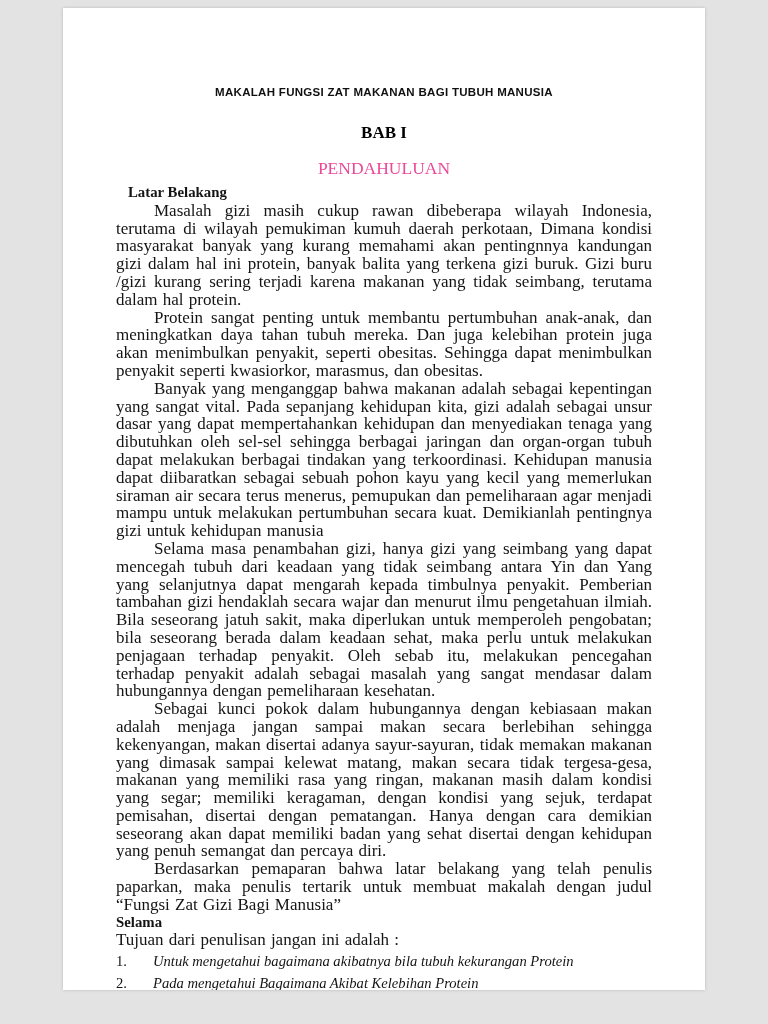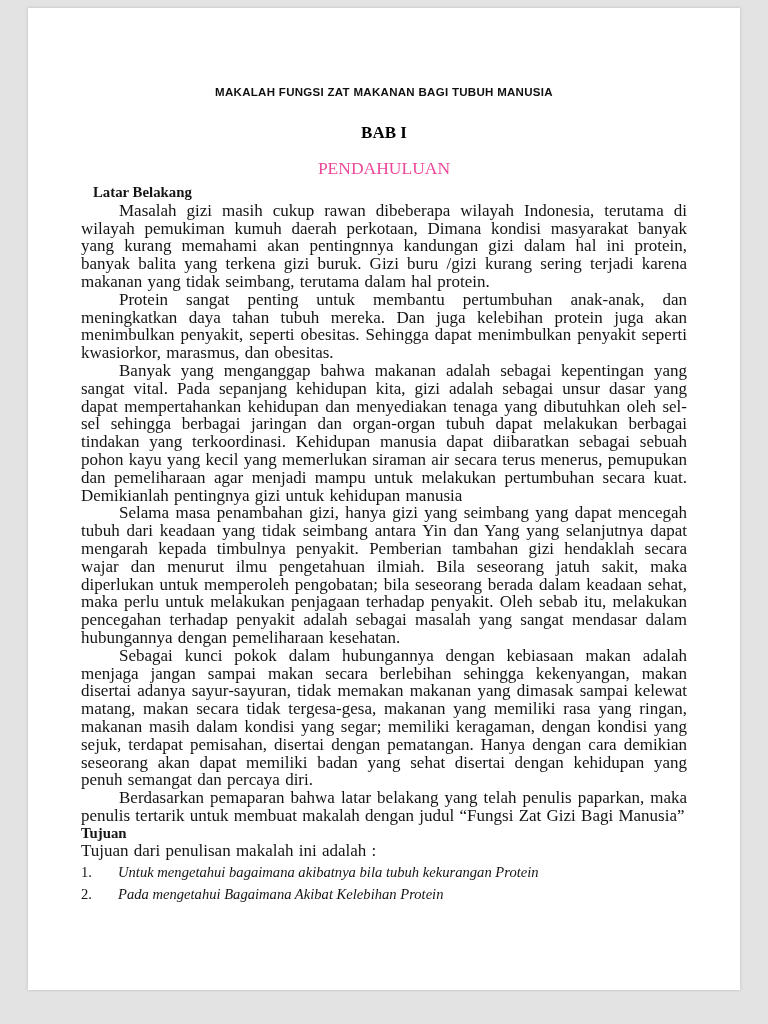--- a/index.html
+++ b/index.html
@@ -3,21 +3,21 @@
 <meta charset="utf-8">
 <style>
   * { margin: 0; padding: 0; box-sizing: border-box; }
   html, body { width: 768px; height: 1024px; }
   body {
     background: #e3e3e3;
     font-family: "Liberation Serif", serif;
     color: #141414;
   }
   .page {
-    width: 712px;
+    width: 642px;
     height: 982px;
     margin: 8px auto 0 auto;
     background: #ffffff;
     padding: 78px 53px 0 53px;
     box-shadow: 0 0 3px rgba(0,0,0,0.18);
     overflow: hidden;
   }
   .doc-header {
     font-family: "Liberation Sans", sans-serif;
     font-weight: bold;
@@ -84,24 +84,24 @@
 
     <div class="body-text">
       <p>Masalah gizi masih cukup rawan dibeberapa wilayah Indonesia, terutama di wilayah pemukiman kumuh daerah perkotaan, Dimana kondisi masyarakat banyak yang kurang memahami akan pentingnnya kandungan gizi dalam hal ini protein, banyak balita yang terkena gizi buruk. Gizi buru /gizi kurang sering terjadi karena makanan yang tidak seimbang, terutama dalam hal protein.</p>
       <p>Protein sangat penting untuk membantu pertumbuhan anak-anak, dan meningkatkan daya tahan tubuh mereka. Dan juga kelebihan protein juga akan menimbulkan penyakit, seperti obesitas. Sehingga dapat menimbulkan penyakit seperti kwasiorkor, marasmus, dan obesitas.</p>
       <p>Banyak yang menganggap bahwa makanan adalah sebagai kepentingan yang sangat vital. Pada sepanjang kehidupan kita, gizi adalah sebagai unsur dasar yang dapat mempertahankan kehidupan dan menyediakan tenaga yang dibutuhkan oleh sel-sel sehingga berbagai jaringan dan organ-organ tubuh dapat melakukan berbagai tindakan yang terkoordinasi. Kehidupan manusia dapat diibaratkan sebagai sebuah pohon kayu yang kecil yang memerlukan siraman air secara terus menerus, pemupukan dan pemeliharaan agar menjadi mampu untuk melakukan pertumbuhan secara kuat. Demikianlah pentingnya gizi untuk kehidupan manusia</p>
       <p>Selama masa penambahan gizi, hanya gizi yang seimbang yang dapat mencegah tubuh dari keadaan yang tidak seimbang antara Yin dan Yang yang selanjutnya dapat mengarah kepada timbulnya penyakit. Pemberian tambahan gizi hendaklah secara wajar dan menurut ilmu pengetahuan ilmiah. Bila seseorang jatuh sakit, maka diperlukan untuk memperoleh pengobatan; bila seseorang berada dalam keadaan sehat, maka perlu untuk melakukan penjagaan terhadap penyakit. Oleh sebab itu, melakukan pencegahan terhadap penyakit adalah sebagai masalah yang sangat mendasar dalam hubungannya dengan pemeliharaan kesehatan.</p>
       <p>Sebagai kunci pokok dalam hubungannya dengan kebiasaan makan adalah menjaga jangan sampai makan secara berlebihan sehingga kekenyangan, makan disertai adanya sayur-sayuran, tidak memakan makanan yang dimasak sampai kelewat matang, makan secara tidak tergesa-gesa, makanan yang memiliki rasa yang ringan, makanan masih dalam kondisi yang segar; memiliki keragaman, dengan kondisi yang sejuk, terdapat pemisahan, disertai dengan pematangan. Hanya dengan cara demikian seseorang akan dapat memiliki badan yang sehat disertai dengan kehidupan yang penuh semangat dan percaya diri.</p>
       <p>Berdasarkan pemaparan bahwa latar belakang yang telah penulis paparkan, maka penulis tertarik untuk membuat makalah dengan judul “Fungsi Zat Gizi Bagi Manusia”</p>
     </div>
 
-    <div class="section-heading flush">Tujuan</div>
+    <div class="section-heading flush">Selama</div>
 
     <div class="body-text">
-      <p class="no-indent">Tujuan dari penulisan makalah ini adalah :</p>
+      <p class="no-indent">Tujuan dari penulisan jangan ini adalah :</p>
     </div>
 
     <div class="numbered-item">
       <span class="num">1.</span>
       <span class="txt">Untuk mengetahui bagaimana akibatnya bila tubuh kekurangan Protein</span>
     </div>
 
     <div class="numbered-item">
       <span class="num">2.</span>
       <span class="txt">Pada mengetahui Bagaimana Akibat Kelebihan Protein</span>

